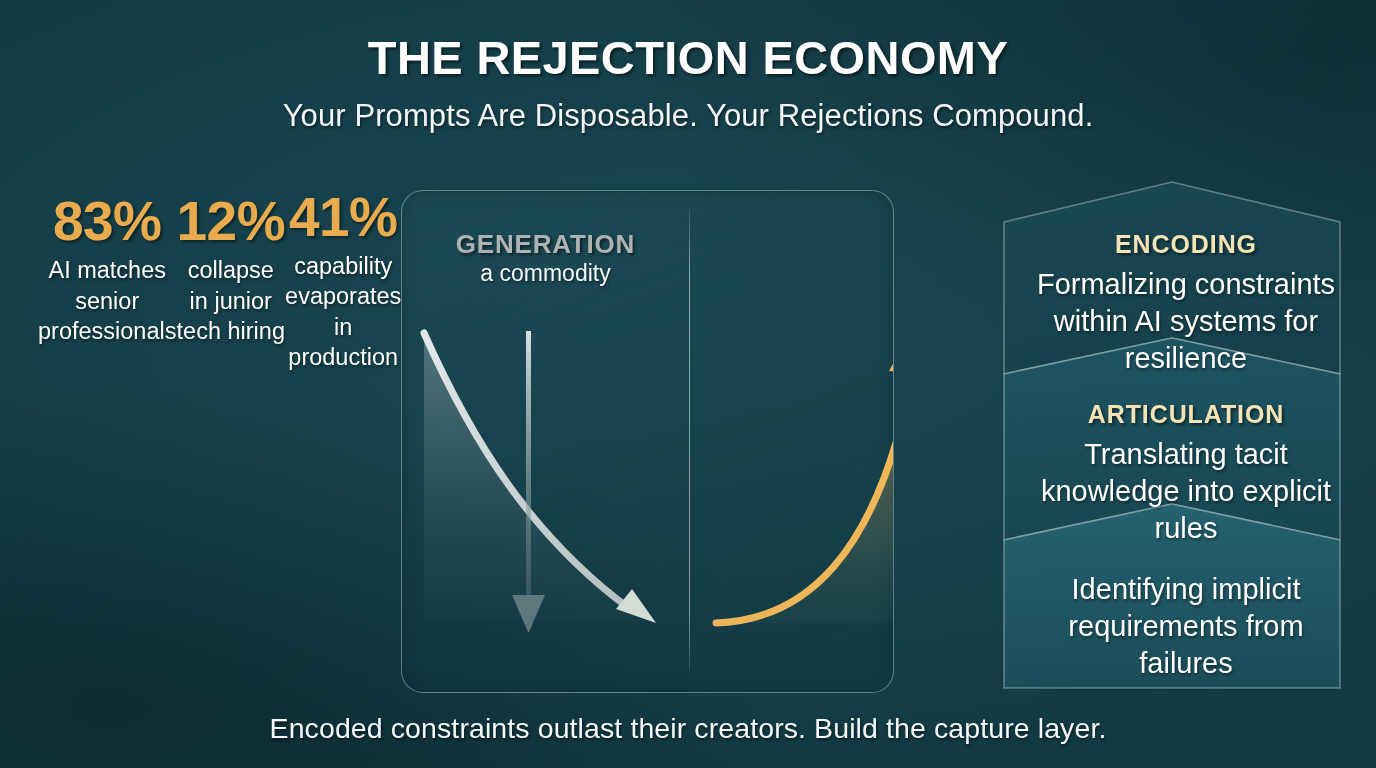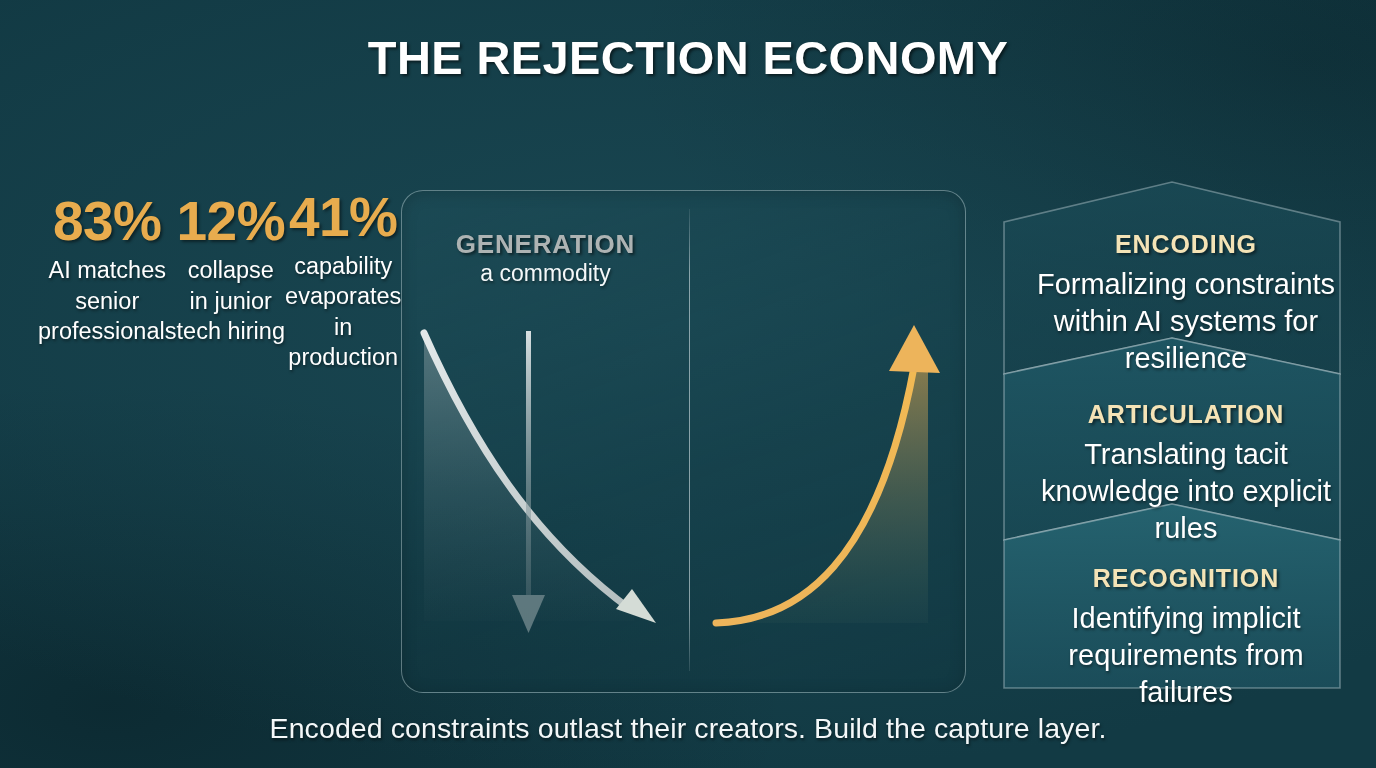--- a/index.html
+++ b/index.html
@@ -47,21 +47,21 @@
     text-shadow:2px 2px 3px rgba(0,0,0,0.45);
   }
   .stat-label{
     margin-top:4px;
     font-size:23.5px; color:#FFFFFF; line-height:1.28;
     text-shadow:1px 2px 3px rgba(0,0,0,0.45);
   }
 
   
   #compare{
-    position:absolute; left:401px; top:190px; width:565px; height:503px;
+    position:absolute; left:401px; top:190px; width:493px; height:503px;
     border:1.4px solid rgba(205,221,224,0.42);
     border-radius:22px;
     background:linear-gradient(160deg, rgba(33,82,93,0.46) 0%, rgba(20,62,72,0.30) 55%, rgba(14,48,57,0.22) 100%);
     box-shadow:0 2px 16px rgba(0,0,0,0.18) inset;
     overflow:hidden;
   }
   #compare-divider{
     position:absolute; left:287px; top:18px; width:1.4px; height:462px;
     background:linear-gradient(to bottom, rgba(208,222,226,0.10), rgba(208,222,226,0.62) 14%, rgba(208,222,226,0.62) 86%, rgba(208,222,226,0.12));
   }
@@ -107,20 +107,21 @@
     text-shadow:1px 2px 3px rgba(0,0,0,0.5);
   }
 </style>
 </head>
 <body>
 
 <div id="bg-vignette"></div>
 
 <div id="header">
   <div id="title">THE REJECTION ECONOMY</div>
+  <div id="subtitle">Your Prompts Are Disposable. Your Rejections Compound.</div>
 </div>
 
 <div id="stats">
   <div class="stat">
     <div class="stat-value">83%</div>
     <div class="stat-label">AI matches senior professionals</div>
   </div>
   <div class="stat">
     <div class="stat-value">12%</div>
     <div class="stat-label">collapse in junior tech hiring</div>
@@ -221,18 +222,17 @@
 
   <div class="tier-text" id="tier-0-text">
     <div class="tier-title">ENCODING</div>
     <div class="tier-desc">Formalizing constraints within AI systems for resilience</div>
   </div>
   <div class="tier-text" id="tier-1-text">
     <div class="tier-title">ARTICULATION</div>
     <div class="tier-desc">Translating tacit knowledge into explicit rules</div>
   </div>
   <div class="tier-text" id="tier-2-text">
-    <div class="tier-title">RECOGNITION</div>
     <div class="tier-desc">Identifying implicit requirements from failures</div>
   </div>
 </div>
 
 <div id="footer">Encoded constraints outlast their creators. Build the capture layer.</div>
 
 </body></html>

